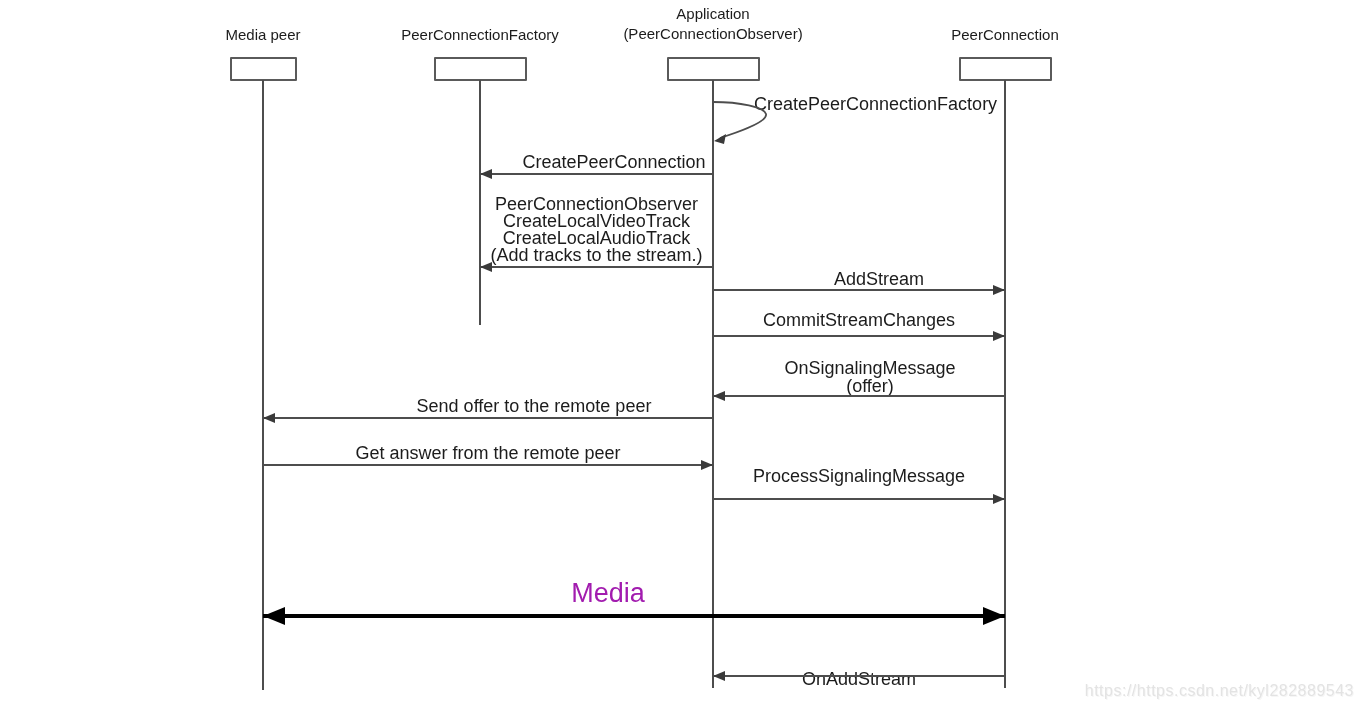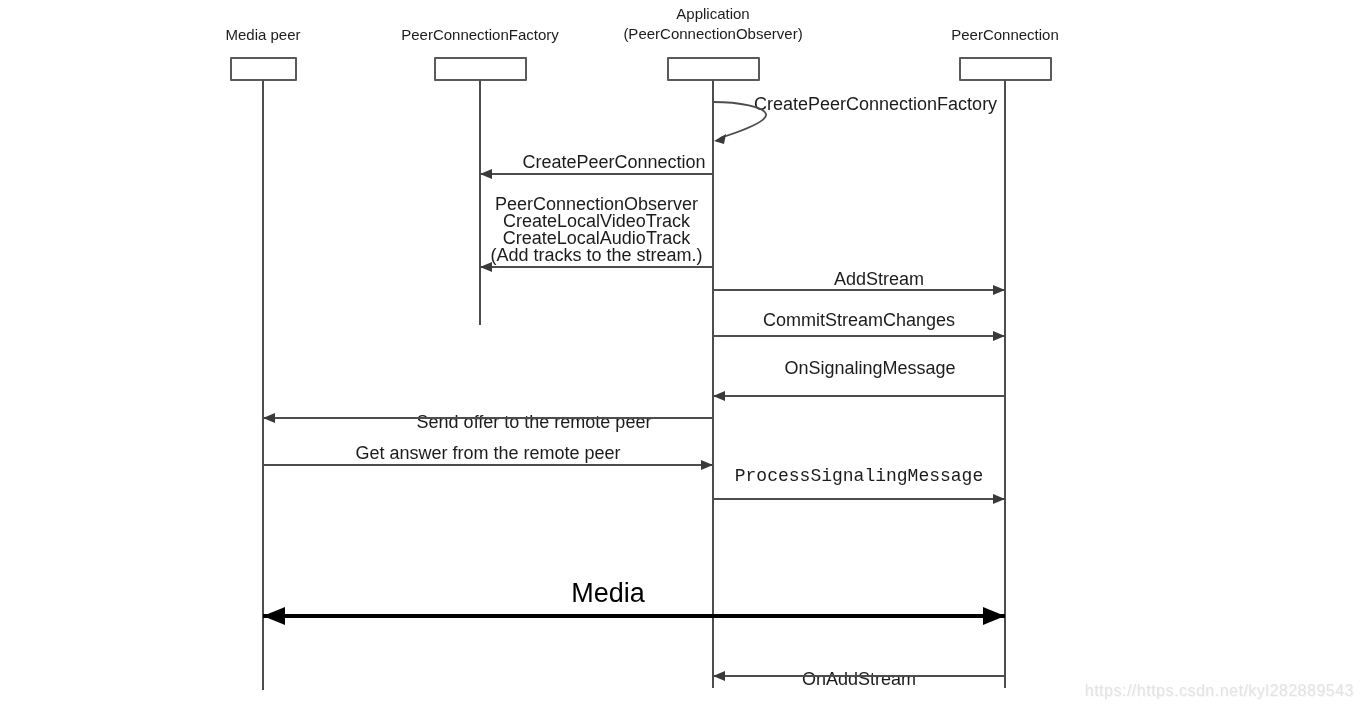--- a/index.html
+++ b/index.html
@@ -33,21 +33,21 @@
   .msg-label span { display: block; }
   .msg-line { position: absolute; height: 2px; background: #4d4d4d; }
   .arr { position: absolute; width: 0; height: 0; }
   .arr-left  { border-top: 5px solid transparent; border-bottom: 5px solid transparent; border-right: 12px solid #3a3a3a; }
   .arr-right { border-top: 5px solid transparent; border-bottom: 5px solid transparent; border-left: 12px solid #3a3a3a; }
 
   
   .media-line { position: absolute; height: 4px; background: #000000; }
   .media-arr-left  { border-top: 9px solid transparent; border-bottom: 9px solid transparent; border-right: 22px solid #000000; }
   .media-arr-right { border-top: 9px solid transparent; border-bottom: 9px solid transparent; border-left: 22px solid #000000; }
-  .media-label { position: absolute; text-align: center; font-size: 27px; color: #000000; }
+  .media-label { position: absolute; text-align: center; font-size: 27px; color: #a21caf; }
 
   .self-loop { position: absolute; }
 
   .watermark {
     position: absolute; right: 6px; bottom: 8px;
     font-size: 16px; color: #e3e3e3; letter-spacing: 0.5px;
     text-shadow: 1px 1px 0 #f6f6f6;
   }
 </style>
 </head>
@@ -115,39 +115,40 @@
 
   <div class="group">
     <div class="msg-label" style="left:713px; top:312px; width:292px;">CommitStreamChanges</div>
     <div class="msg-line" style="left:713px; top:335px; width:292px;"></div>
     <div class="arr arr-right" style="left:993px; top:331px;"></div>
   </div>
 
   <div class="group">
     <div class="msg-label" style="left:713px; top:359px; width:292px; line-height:18px;margin-left:11px;">
       <span>OnSignalingMessage</span>
+      <span>(offer)</span>
     </div>
     <div class="msg-line" style="left:713px; top:395px; width:292px;"></div>
     <div class="arr arr-left" style="left:713px; top:391px;"></div>
   </div>
 
   <div class="group">
-    <div class="msg-label" style="left:263px; top:398px; width:542px;margin-top:16px;">Send offer to the remote peer</div>
+    <div class="msg-label" style="left:263px; top:398px; width:542px;">Send offer to the remote peer</div>
     <div class="msg-line" style="left:263px; top:417px; width:450px;"></div>
     <div class="arr arr-left" style="left:263px; top:413px;"></div>
   </div>
 
   <div class="group">
     <div class="msg-label" style="left:263px; top:445px; width:450px;">Get answer from the remote peer</div>
     <div class="msg-line" style="left:263px; top:464px; width:450px;"></div>
     <div class="arr arr-right" style="left:701px; top:460px;"></div>
   </div>
 
   <div class="group">
-    <div class="msg-label" style="left:713px; top:467px; width:292px; line-height:18px;font-family:Liberation Mono, monospace;">
+    <div class="msg-label" style="left:713px; top:467px; width:292px; line-height:18px;">
       <span>ProcessSignalingMessage</span>
     </div>
     <div class="msg-line" style="left:713px; top:498px; width:292px;"></div>
     <div class="arr arr-right" style="left:993px; top:494px;"></div>
   </div>
 
   <div class="group">
     <div class="media-label" style="left:263px; top:578px; width:690px;">Media</div>
     <div class="media-line" style="left:263px; top:614px; width:742px;"></div>
     <div class="arr media-arr-left" style="left:263px; top:607px;"></div>

